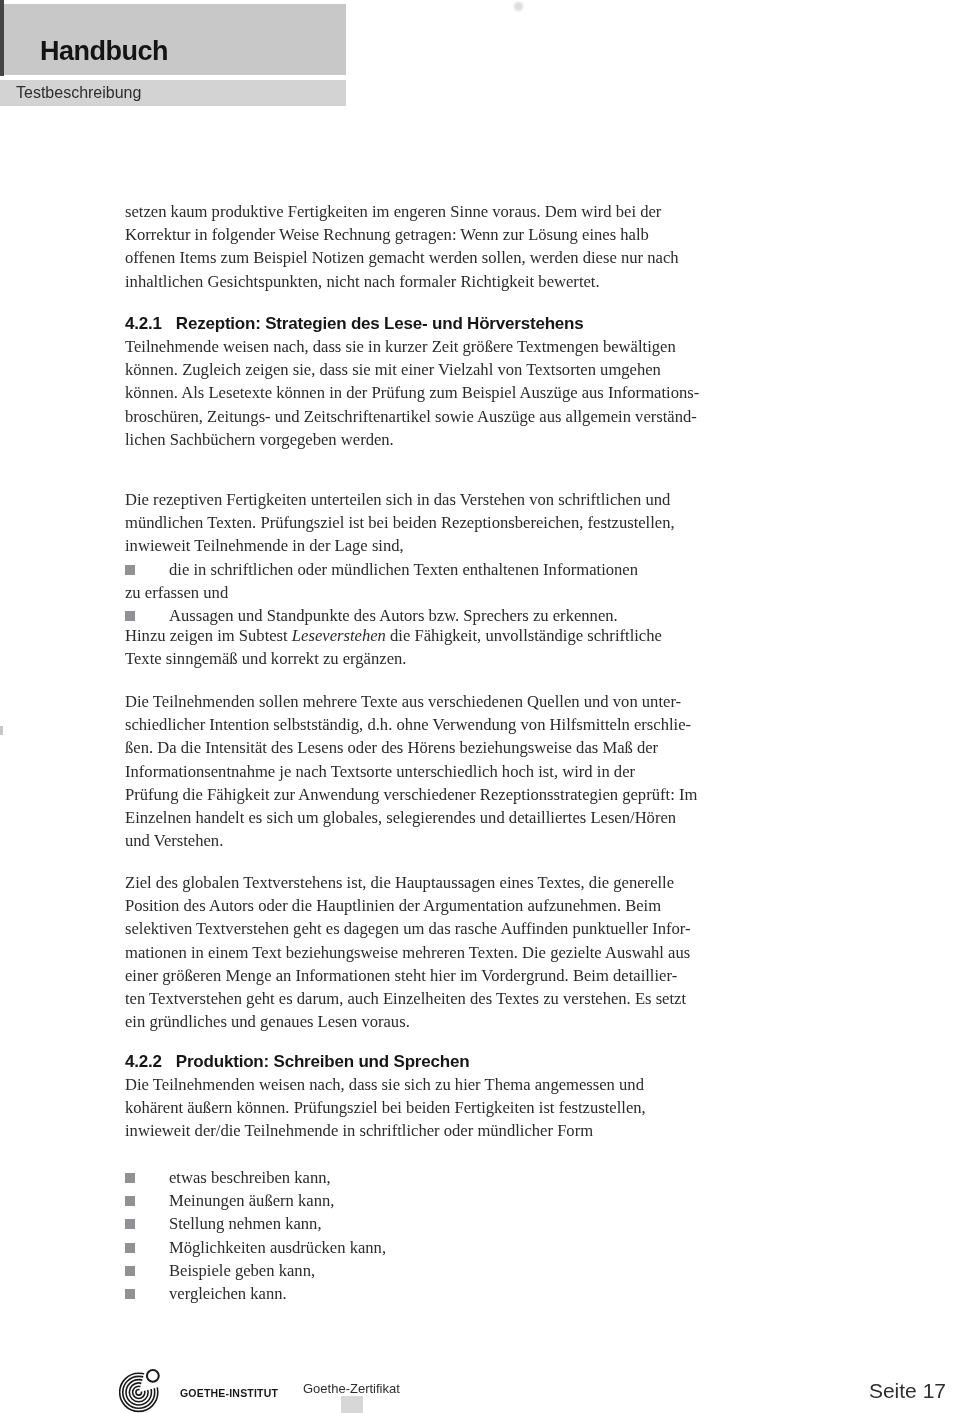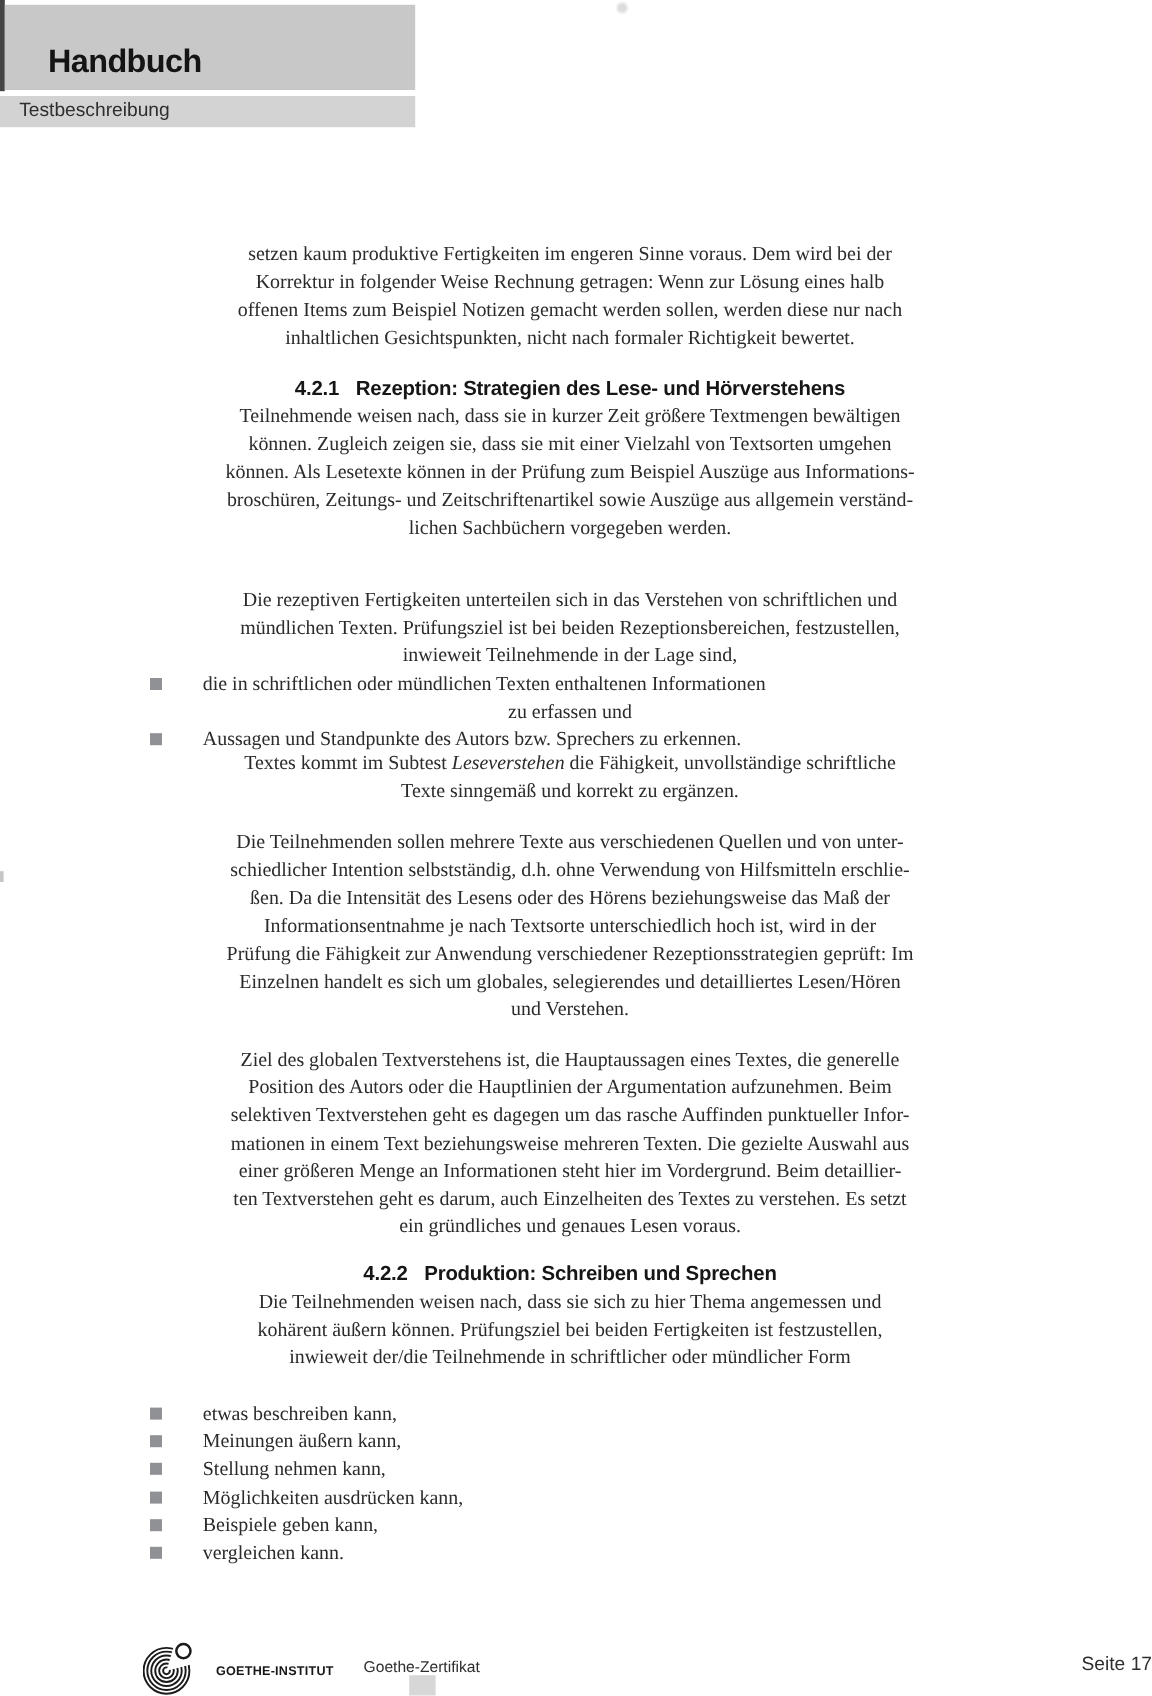--- a/index.html
+++ b/index.html
@@ -47,21 +47,21 @@
   }
   .mark-left {
     position: absolute; left: 0; top: 726px;
     width: 3px; height: 9px; background: #c6c6c6;
   }
   
   .main {
     position: absolute; left: 125px; top: 0;
     width: 700px; height: 1413px;
   }
-  .block { position: absolute; left: 0; width: 700px; text-align: center; }
+  .block { position: absolute; left: 0; width: 700px; }
   p.body, .body-line {
     margin: 0;
     font-size: 16.6px; line-height: 23.2px;
     white-space: pre-line;
     color: #2b2b2b;
   }
   p.body em { font-style: italic; }
   h2.sec {
     margin: 0;
     font-family: "Liberation Sans", sans-serif;
@@ -95,23 +95,23 @@
     font-size: 13px; color: #2e2e2e; flex-direction: column;
   }
   .foot-center .cert { margin-right: 7px; }
   .foot-center .level {
     font-weight: bold; background: #d7d7d7;
     padding: 15px 3px; margin-right: 6px; color: #161616;
   }
   .foot-center .doc { font-weight: bold; color: #161616; }
   .foot-center .code { margin-left: 38px; color: #a16207; }
   .foot-page {
-    position: absolute; right: 0; top: 1379px;
-    font-family: "Liberation Sans", sans-serif;
-    font-size: 16px; color: #2e2e2e;
+    position: absolute; right: 14px; top: 1379px;
+    font-family: "Liberation Sans", sans-serif;
+    font-size: 21px; color: #2e2e2e;
   }
 </style>
 </head>
 <body>
 
 <div class="edge-strip"></div>
 <div class="hdr-block">
   <span class="title">Handbuch</span>
 </div>
 <div class="hdr-sub">
@@ -150,21 +150,21 @@
       <span class="bt">die in schriftlichen oder mündlichen Texten enthaltenen Informationen</span>
     </div>
     <div class="body-line">zu erfassen und</div>
     <div class="bullet-row">
       <span class="sq"></span>
       <span class="bt">Aussagen und Standpunkte des Autors bzw. Sprechers zu erkennen.</span>
     </div>
   </div>
 
   <div class="block" style="top:624px">
-    <p class="body"><span>Textes kommt im Subtest </span><em>Leseverstehen</em><span> die Fähigkeit, unvollständige schriftliche
+    <p class="body"><span>Hinzu zeigen im Subtest </span><em>Leseverstehen</em><span> die Fähigkeit, unvollständige schriftliche
 Texte sinngemäß und korrekt zu ergänzen.</span></p>
   </div>
 
   <div class="block" style="top:690px">
     <p class="body">Die Teilnehmenden sollen mehrere Texte aus verschiedenen Quellen und von unter-
 schiedlicher Intention selbstständig, d.h. ohne Verwendung von Hilfsmitteln erschlie-
 ßen. Da die Intensität des Lesens oder des Hörens beziehungsweise das Maß der
 Informationsentnahme je nach Textsorte unterschiedlich hoch ist, wird in der
 Prüfung die Fähigkeit zur Anwendung verschiedener Rezeptionsstrategien geprüft: Im
 Einzelnen handelt es sich um globales, selegierendes und detailliertes Lesen/Hören

